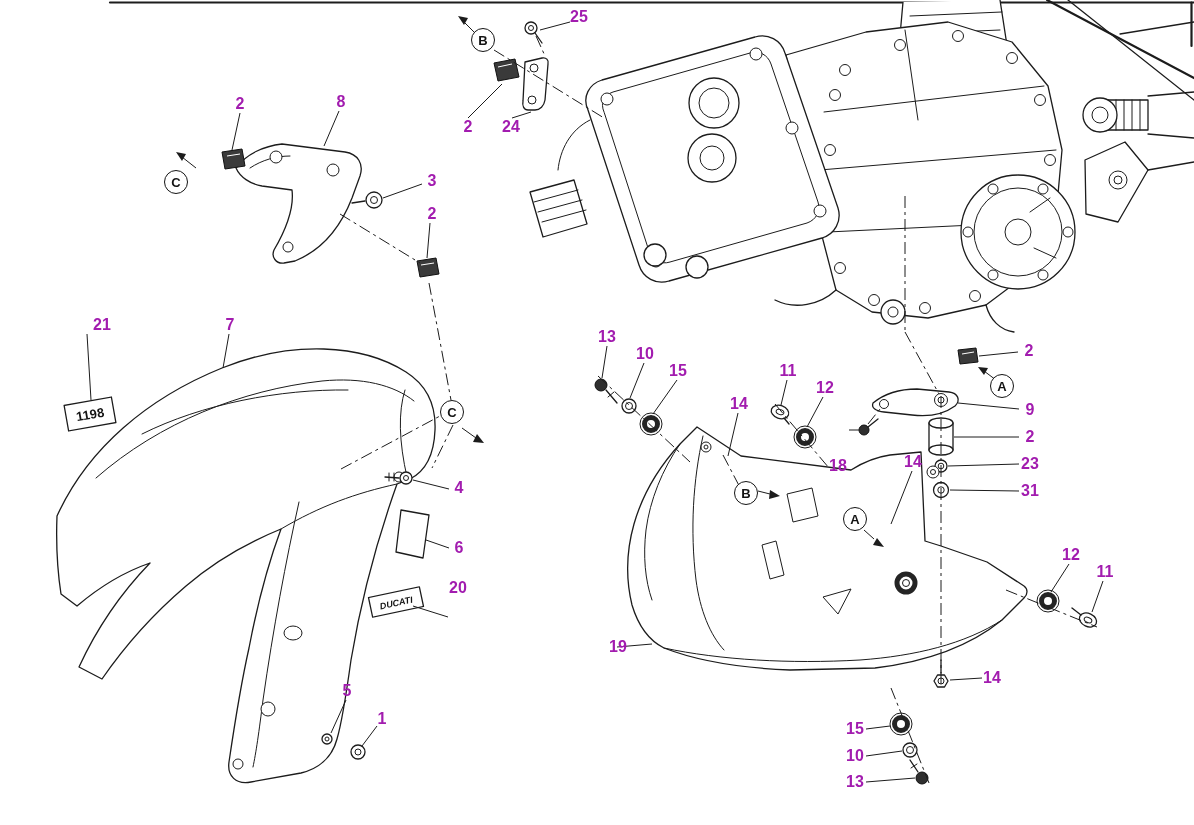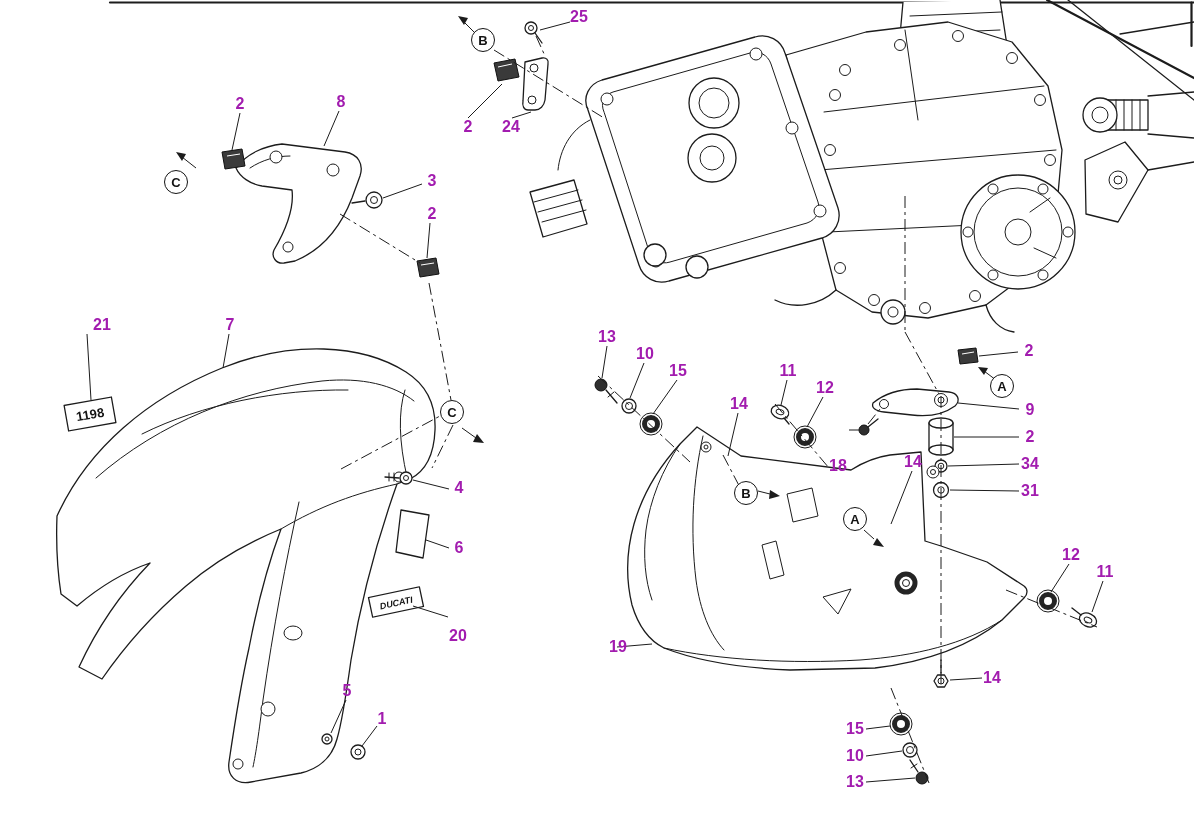--- a/index.html
+++ b/index.html
@@ -412,34 +412,34 @@
       <div class="callout" style="left: 468px; top: 127px;">2</div>
       <div class="callout" style="left: 511px; top: 127px;">24</div>
       <div class="callout" style="left: 240px; top: 104px;">2</div>
       <div class="callout" style="left: 341px; top: 102px;">8</div>
       <div class="callout" style="left: 432px; top: 181px;">3</div>
       <div class="callout" style="left: 432px; top: 214px;">2</div>
       <div class="callout" style="left: 85px; top: 325px; margin-left: 17px;">21</div>
       <div class="callout" style="left: 230px; top: 325px;">7</div>
       <div class="callout" style="left: 459px; top: 488px;">4</div>
       <div class="callout" style="left: 459px; top: 548px;">6</div>
-      <div class="callout" style="left: 458px; top: 636px;">20</div>
+      <div class="callout" style="left: 458px; top: 588px;">20</div>
       <div class="callout" style="left: 347px; top: 691px;">5</div>
       <div class="callout" style="left: 382px; top: 719px;">1</div>
       <div class="callout" style="left: 607px; top: 337px;">13</div>
       <div class="callout" style="left: 645px; top: 354px;">10</div>
       <div class="callout" style="left: 678px; top: 371px;">15</div>
       <div class="callout" style="left: 788px; top: 371px;">11</div>
       <div class="callout" style="left: 825px; top: 388px;">12</div>
       <div class="callout" style="left: 739px; top: 404px;">14</div>
       <div class="callout" style="left: 838px; top: 430px; margin-top: 36px;">18</div>
       <div class="callout" style="left: 1029px; top: 351px;">2</div>
       <div class="callout" style="left: 1030px; top: 410px;">9</div>
       <div class="callout" style="left: 1030px; top: 437px;">2</div>
-      <div class="callout" style="left: 1030px; top: 464px;">34</div>
+      <div class="callout" style="left: 1030px; top: 464px;">23</div>
       <div class="callout" style="left: 1030px; top: 491px;">31</div>
       <div class="callout" style="left: 913px; top: 462px;">14</div>
       <div class="callout" style="left: 1071px; top: 555px;">12</div>
       <div class="callout" style="left: 1105px; top: 572px;">11</div>
       <div class="callout" style="left: 606px; top: 647px; margin-left: 12px;">19</div>
       <div class="callout" style="left: 992px; top: 678px;">14</div>
       <div class="callout" style="left: 855px; top: 729px;">15</div>
       <div class="callout" style="left: 855px; top: 756px;">10</div>
       <div class="callout" style="left: 855px; top: 782px;">13</div>
       <div class="marker" style="left: 483px; top: 40px;">B</div>

